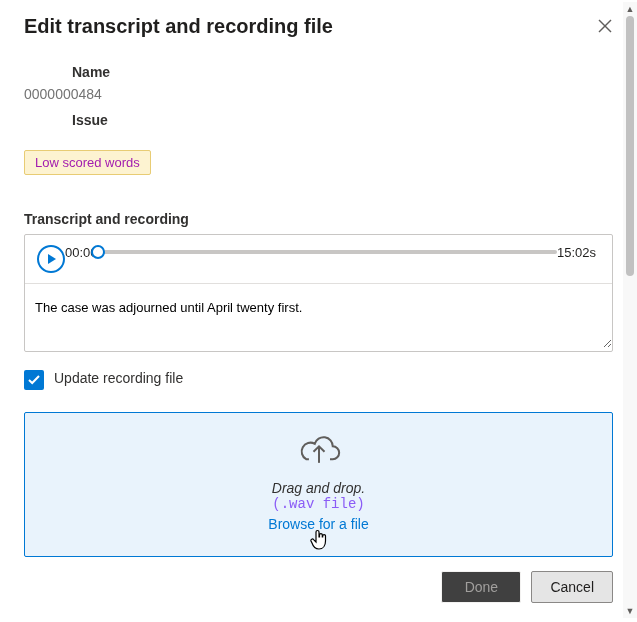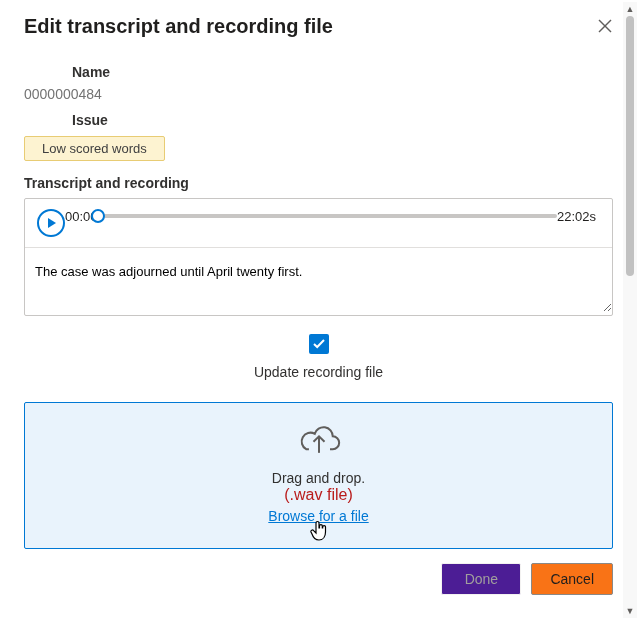--- a/index.html
+++ b/index.html
@@ -47,30 +47,30 @@
     padding-left: 48px;
   }
   .name-value {
     color: #737373;
     margin-bottom: 8px;
   }
   .issue-badge {
     display: inline-block;
     background: #fdf3d1;
     border: 1px solid #e8cc74;
-    color: #404040;
-    padding: 4px 17px;
+    color: #a21caf;
+    padding: 4px 10px;
     font-size: 13px;
     border-radius: 2px;
-    margin-top: 2px;
+    margin-top: 16px;
     margin-bottom: 6px;
   }
   .section-label {
     font-weight: 600;
-    margin-top: 8px;
+    margin-top: 30px;
     margin-bottom: 7px;
   }
   .audio-box {
     border: 1px solid #c8c6c4;
     border-radius: 2px;
   }
   .audio-bar {
     display: flex;
     align-items: flex-start;
     padding: 10px 16px 10px 12px;
@@ -126,24 +126,23 @@
     resize: both;
     font-family: inherit;
     font-size: 13px;
     padding: 8px 10px;
     min-height: 56px;
     outline: none;
     margin-top: 8px;
   }
   .checkbox-row {
     display: flex;
-    align-items: center;
+    align-items: flex-start;
     gap: 10px;
     margin-top: 18px;
-    flex-direction: column;
   }
   .checkbox {
     width: 20px; height: 20px;
     background: #0078d4;
     border-radius: 2px;
     display: flex; align-items: center; justify-content: center;
     cursor: pointer;
   }
   .check-svg { width: 12px; height: 10px; }
   .checkbox-label { font-size: 14px; }
@@ -154,29 +153,30 @@
     border-radius: 2px;
     padding: 20px 10px 24px 10px;
     text-align: center;
     position: relative;
   }
   .cloud-svg { width: 44px; height: 34px; color: #605e5c; }
   .drop-primary {
     margin-top: 10px;
     font-size: 14px;
     color: #323130;
+    font-style: italic;
   }
   .drop-secondary {
-    font-size: 16px;
-    color: #b91c1c;
+    font-size: 14px;
+    color: #8b5cf6;
+    font-family: Liberation Mono, monospace;
   }
   .browse-link {
     display: inline-block;
     color: #0078d4;
-    text-decoration: underline;
     font-size: 14px;
     margin-top: 4px;
     cursor: pointer;
   }
   .cursor-hand {
     position: absolute;
     left: 50%;
     top: calc(50% + 44px);
     transform: translateX(-50%);
     width: 18px; height: 22px;
@@ -192,27 +192,27 @@
   }
   .btn {
     min-width: 80px;
     height: 32px;
     padding: 0 18px;
     font-size: 14px;
     border-radius: 2px;
     cursor: pointer;
   }
   .btn-done {
-    background: #4c1d95;
+    background: #404040;
     border: 1px solid #f3f2f1;
     color: #a19f9d;
     cursor: default;
   }
   .btn-cancel {
-    background: #f97316;
+    background: #e5e5e5;
     border: 1px solid #8a8886;
     color: #201f1e;
   }
   .scrollbar {
     position: absolute;
     right: 0;
     top: 2px;
     width: 14px;
     height: 616px;
     background: #f8f8f8;
@@ -262,21 +262,21 @@
   <div class="audio-box">
     <div class="audio-bar">
       <button class="play-btn">
         <span class="play-triangle"></span>
       </button>
       <span class="time-current">00:00</span>
       <div class="slider-wrap">
         <div class="slider-track"></div>
         <div class="slider-thumb"></div>
       </div>
-      <span class="time-total">22:02s</span>
+      <span class="time-total">15:02s</span>
     </div>
     <textarea class="transcript-text" style="">The case was adjourned until April twenty first.</textarea>
   </div>
 
   <div class="checkbox-row">
     <div class="checkbox">
       <svg class="check-svg" viewBox="0 0 12 10" fill="none" stroke="#fff" stroke-width="2">
         <polyline points="1,5 4.2,8 11,1"></polyline>
       </svg>
     </div>

